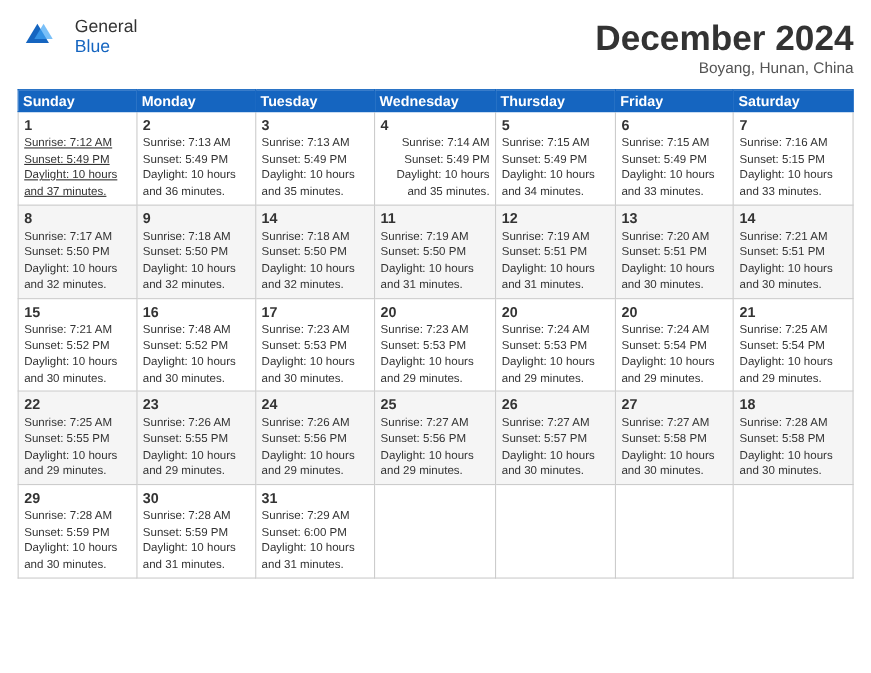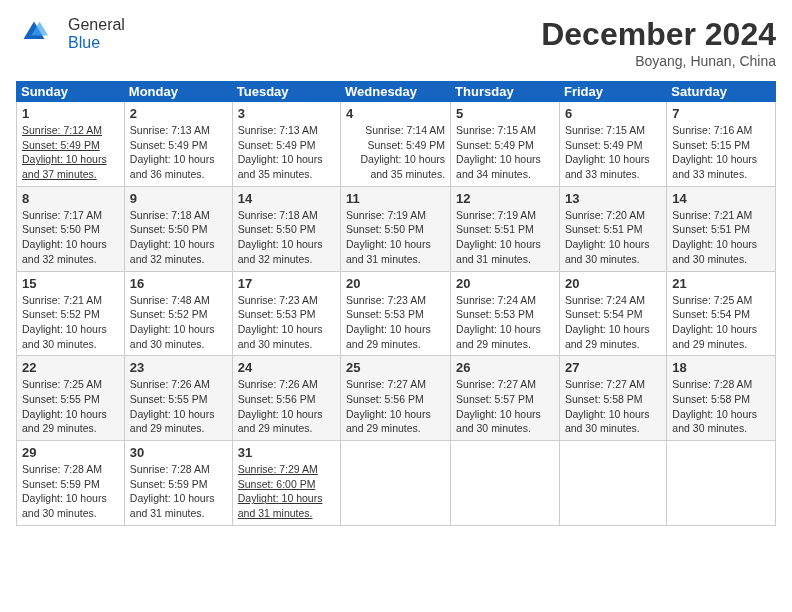--- a/index.html
+++ b/index.html
@@ -331,21 +331,21 @@
         </td>
         <td>
           <span class="day-number">30</span>
           <div class="day-info" style="white-space: pre-line;">Sunrise: 7:28 AM
 Sunset: 5:59 PM
 Daylight: 10 hours
 and 31 minutes.</div>
         </td>
         <td>
           <span class="day-number">31</span>
-          <div class="day-info" style="white-space: pre-line; text-decoration: underline;">Sunrise: 7:29 AM
+          <div class="day-info" style="white-space: pre-line;">Sunrise: 7:29 AM
 Sunset: 6:00 PM
 Daylight: 10 hours
 and 31 minutes.</div>
         </td>
         <td class="empty-cell"></td>
         <td class="empty-cell"></td>
         <td class="empty-cell"></td>
         <td class="empty-cell"></td>
       </tr>
     </tbody>

